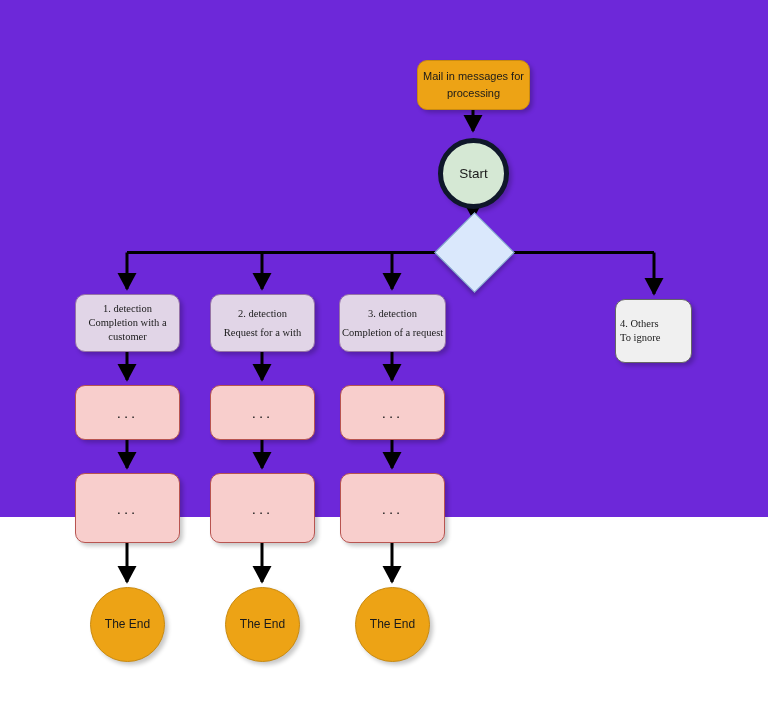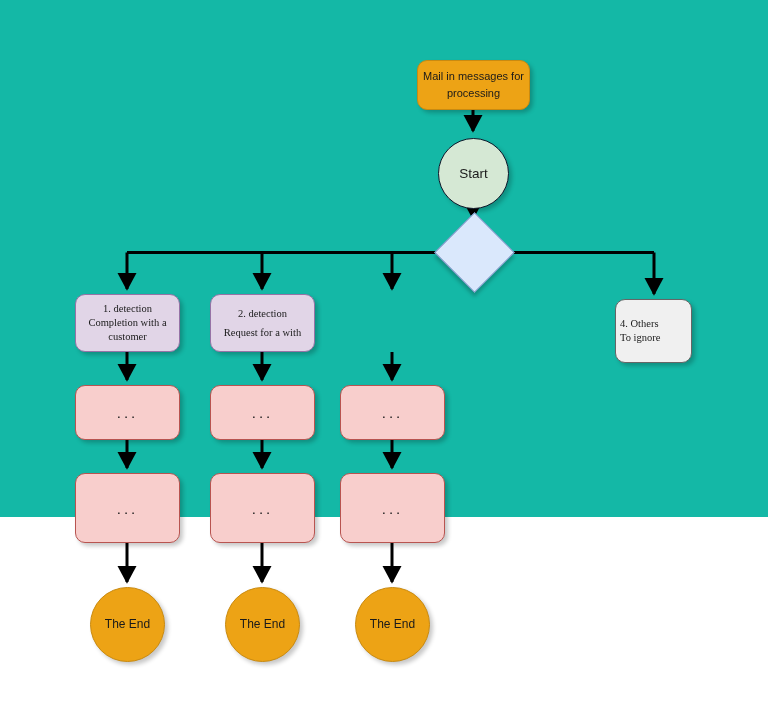--- a/index.html
+++ b/index.html
@@ -11,21 +11,21 @@
     width: 768px;
     height: 721px;
     font-family: "Liberation Sans", sans-serif;
     overflow: hidden;
     position: relative;
   }
   #canvas {
     position: relative;
     width: 768px;
     height: 517px;
-    background: #14b8a6;
+    background: #6d28d9;
   }
   #edges {
     position: absolute;
     left: 0;
     top: 0;
     width: 768px;
     height: 721px;
     pointer-events: none;
   }
   .node {
@@ -54,21 +54,21 @@
     border-radius: 10px;
     border: 1px solid #8a8a8a;
     box-shadow: 3px 3px 4px rgba(0,0,0,0.22);
   }
   .shape-orange {
     background: #eda315;
     border-color: #c98a10;
   }
   .shape-green-circle {
     background: #d5e8d4;
-    border: 1px solid #0f172a;
+    border: 5px solid #0f172a;
     border-radius: 50%;
     box-shadow: 3px 3px 4px rgba(0,0,0,0.22);
   }
   .shape-diamond-wrap {
     background: transparent;
     border: none;
     box-shadow: none;
   }
   .shape-diamond-inner {
     width: 100%;
@@ -166,20 +166,26 @@
     </div>
   </div>
 
   <div class="node box-rounded shape-purple" style="left:210px; top:294px; width:105px; height:58px;">
     <div class="lines t-10" style="line-height:19px;">
       <span class="ln">2. detection</span>
       <span class="ln">Request for a with</span>
     </div>
   </div>
 
+  <div class="node box-rounded shape-purple" style="left:339px; top:294px; width:107px; height:58px;">
+    <div class="lines t-10" style="line-height:19px; padding:0 2px;">
+      <span class="ln">3. detection</span>
+      <span class="ln">Completion of a request</span>
+    </div>
+  </div>
 
   <div class="node box-rounded shape-gray" style="left:615px; top:299px; width:77px; height:64px;">
     <div class="lines t-10 align-left">
       <span class="ln">4. Others</span>
       <span class="ln">To ignore</span>
     </div>
   </div>
 
   <div class="node box-rounded shape-pink" style="left:75px; top:385px; width:105px; height:55px;">
     <span class="ln dots">...</span>

